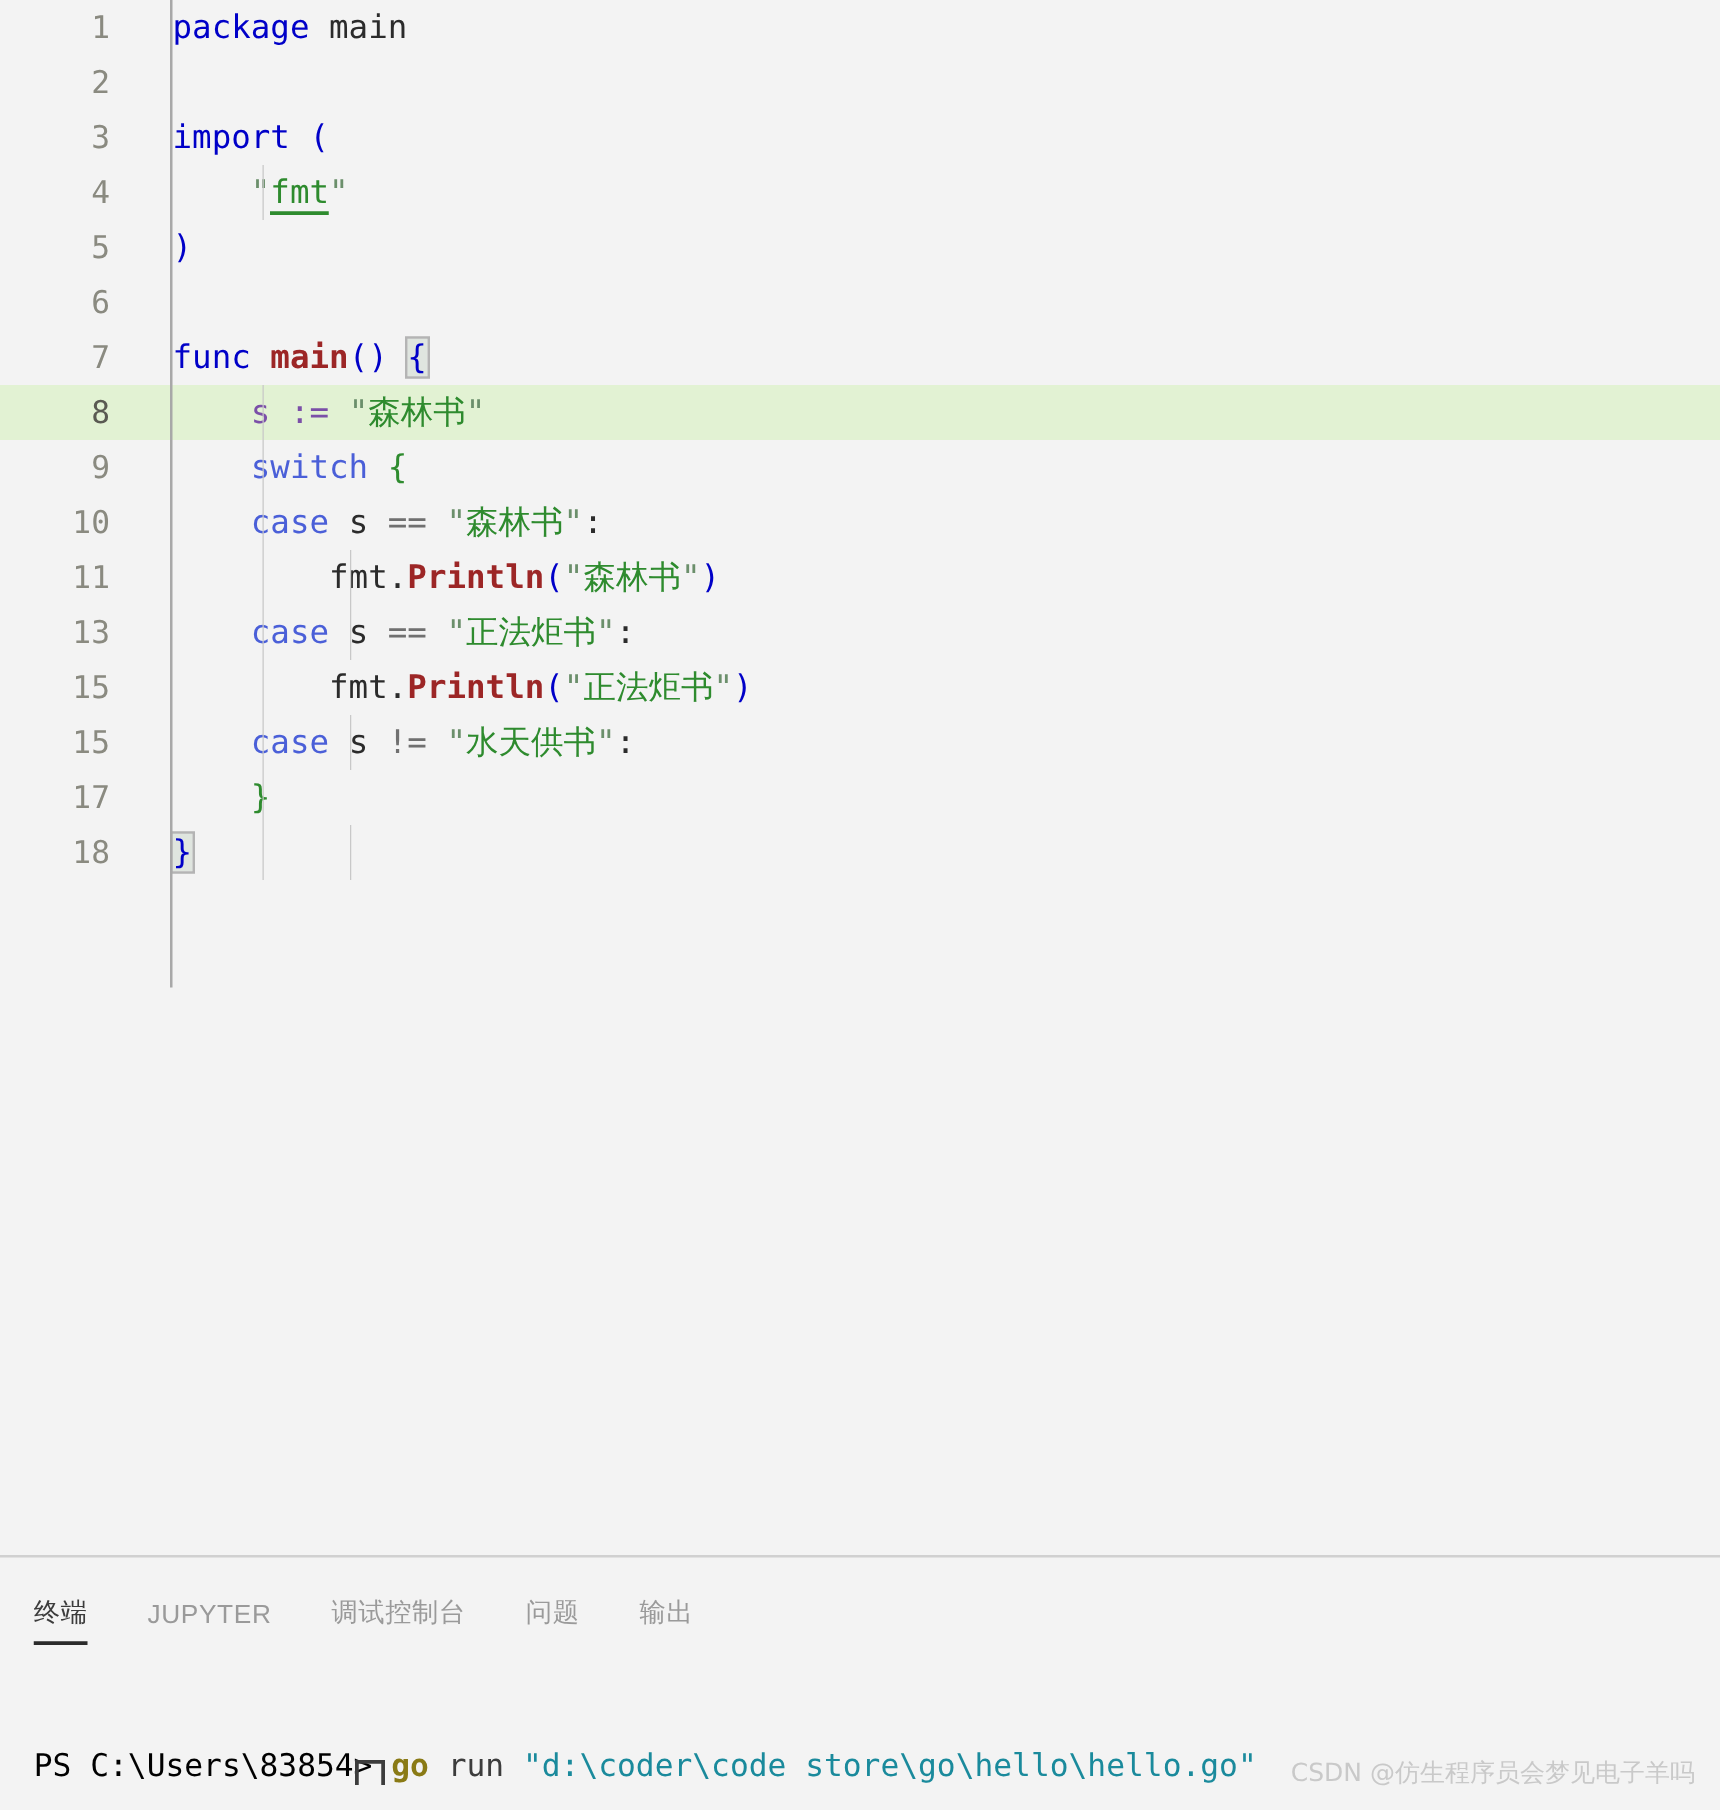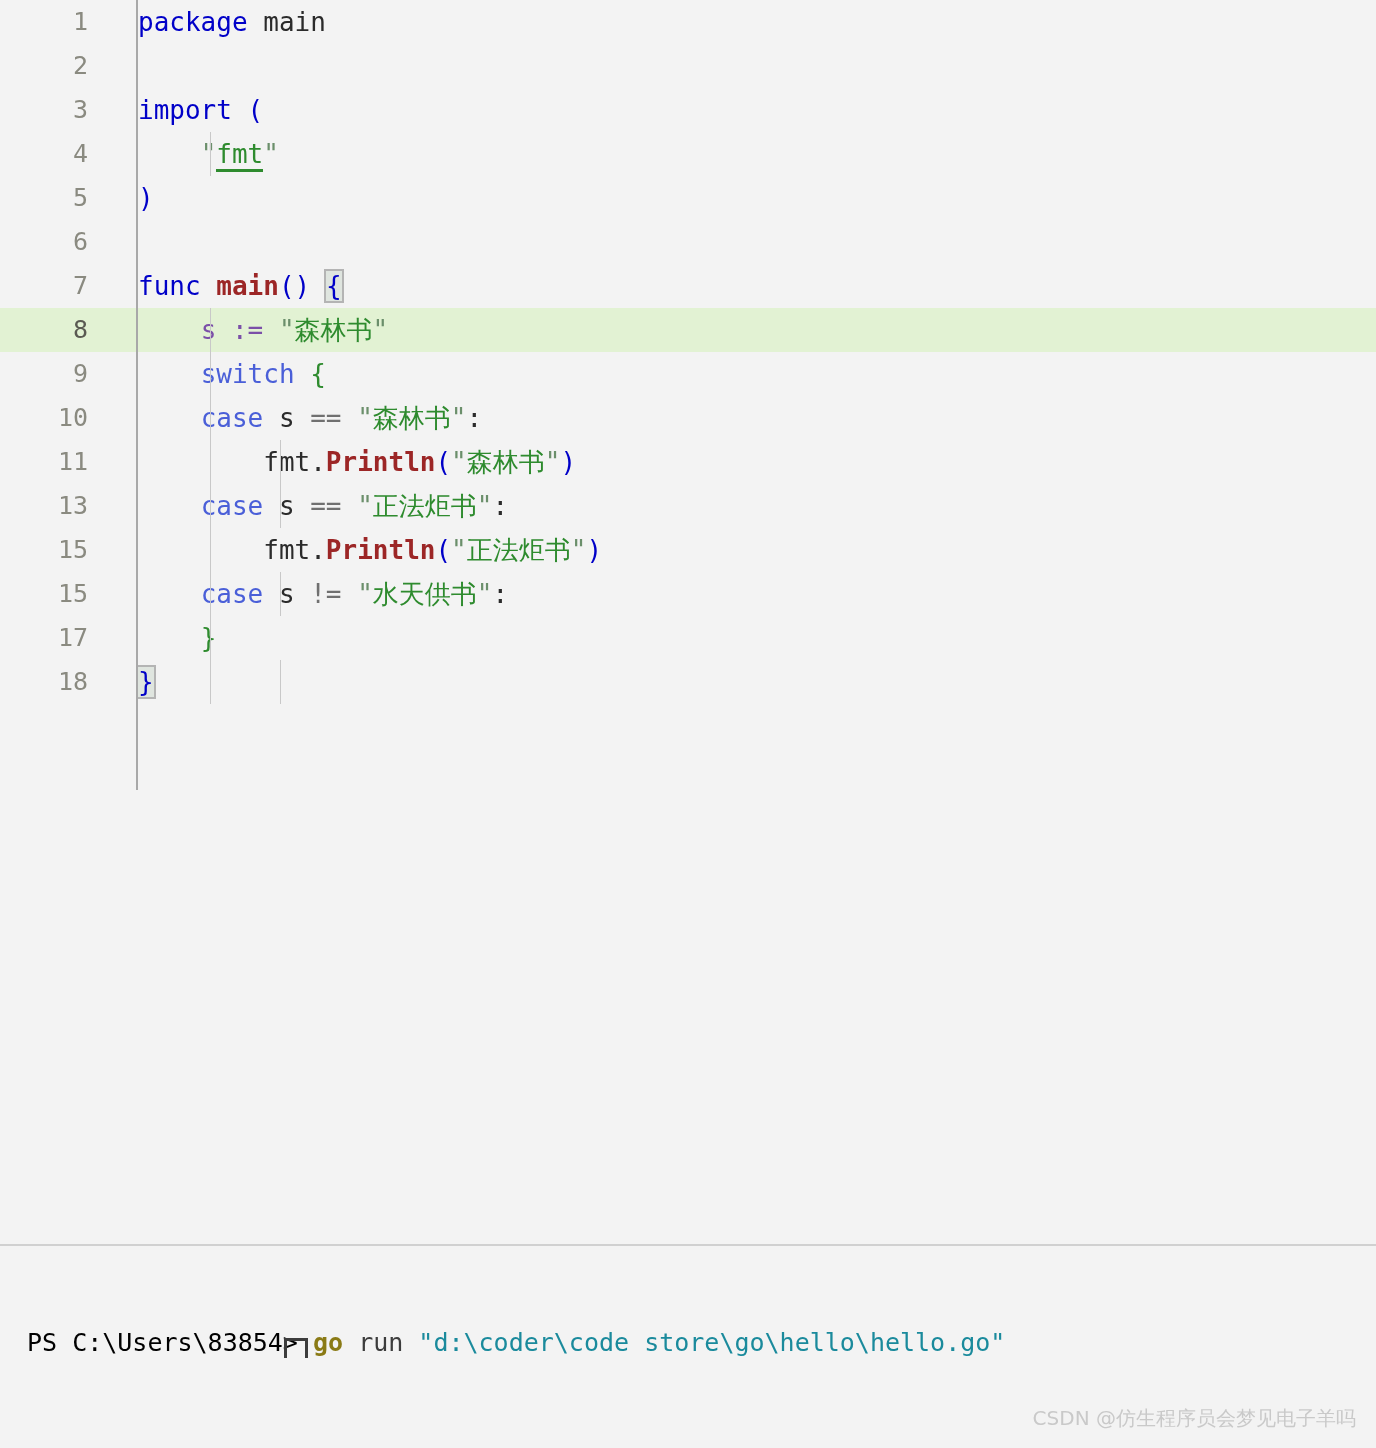--- a/index.html
+++ b/index.html
@@ -260,20 +260,27 @@
       <span class="gutter">18</span>
       <span class="content"><span class="t-paren bracket-box">}</span></span>
     </div>
 
 
   </div>
 </div>
 
 <div class="panel">
 
+  <div class="panel-tabs">
+    <div class="panel-tab active cjk">终端</div>
+    <div class="panel-tab">JUPYTER</div>
+    <div class="panel-tab cjk">调试控制台</div>
+    <div class="panel-tab cjk">问题</div>
+    <div class="panel-tab cjk">输出</div>
+  </div>
 
   <div class="terminal">
     <div><span class="term-prompt">PS C:\Users\83854&gt; </span><span class="term-cmd">go</span><span class="term-arg"> run </span><span class="term-path">"d:\coder\code store\go\hello\hello.go"</span></div>
     
     
     <div class="term-cursor"></div>
   </div>
 
   <div class="watermark cjk">CSDN @仿生程序员会梦见电子羊吗</div>
 </div>

